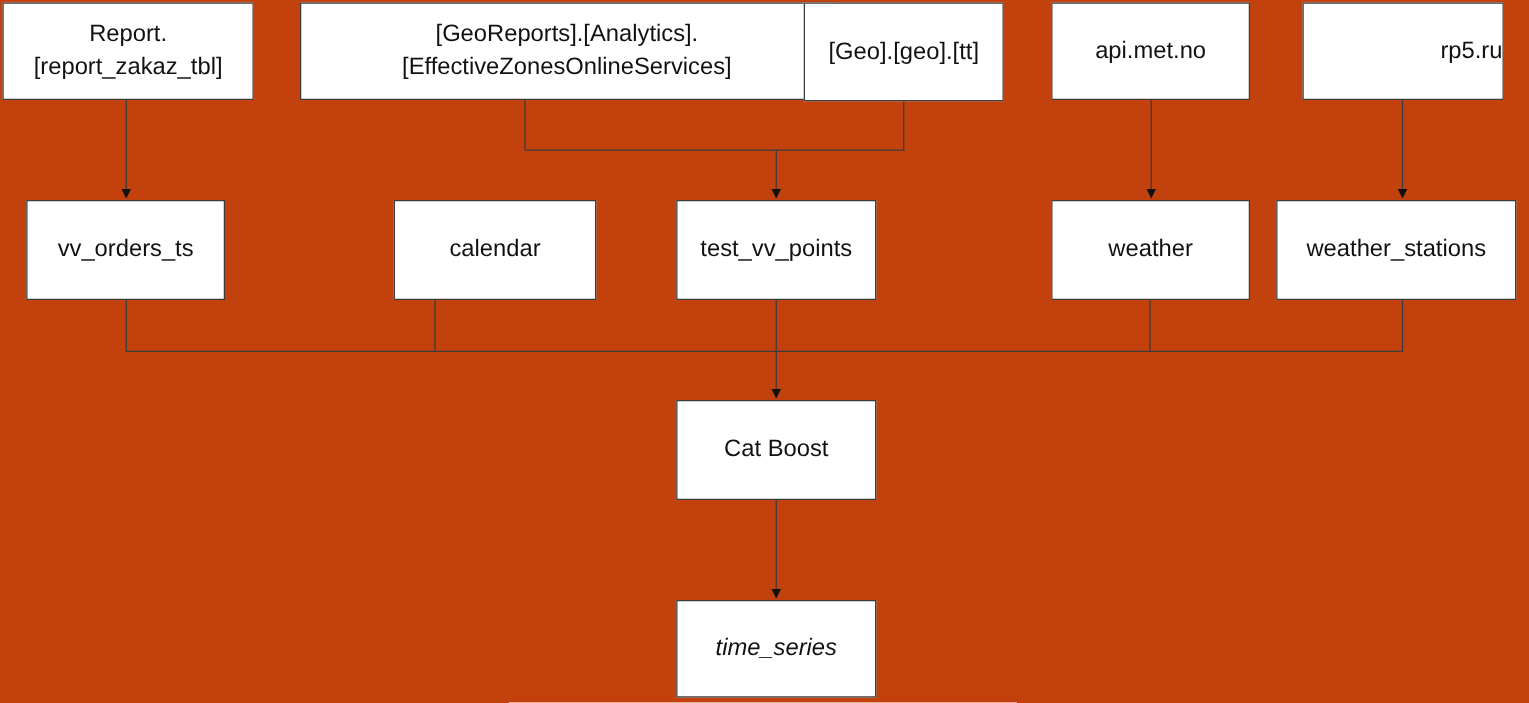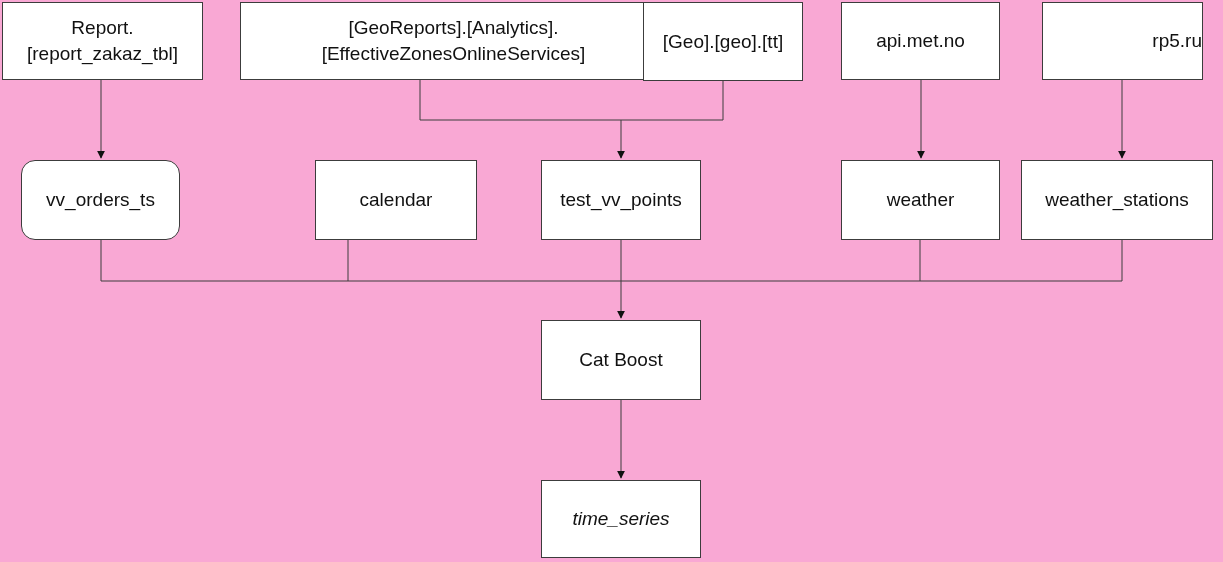--- a/index.html
+++ b/index.html
@@ -4,21 +4,21 @@
 <style>
   html, body {
     margin: 0;
     padding: 0;
     background: #ffffff;
   }
   .canvas {
     position: relative;
     width: 1223px;
     height: 562px;
-    background: #f9a8d4;
+    background: #c2410c;
     font-family: "Liberation Sans", sans-serif;
     overflow: hidden;
   }
   .edges {
     position: absolute;
     left: 0;
     top: 0;
     width: 1223px;
     height: 562px;
   }
@@ -36,21 +36,21 @@
     line-height: 1.35;
     color: #111111;
     white-space: nowrap;
   }
   
   .n-report            { left: 2px;    top: 2px;   width: 201px; height: 78px; }
   .n-geo-reports       { left: 240px;  top: 2px;   width: 427px; height: 78px; }
   .n-geo-tt            { left: 643px;  top: 2px;   width: 160px; height: 79px; }
   .n-api-met-no        { left: 841px;  top: 2px;   width: 159px; height: 78px; }
   .n-rp5-ru            { left: 1042px; top: 2px;   width: 161px; height: 78px; align-items: flex-end; }
-  .n-vv-orders-ts      { left: 21px;   top: 160px; width: 159px; height: 80px; border-radius: 14px; }
+  .n-vv-orders-ts      { left: 21px;   top: 160px; width: 159px; height: 80px; }
   .n-calendar          { left: 267px;  top: 160px; width: 162px; height: 80px; margin-left: 48px; }
   .n-test-vv-points    { left: 541px;  top: 160px; width: 160px; height: 80px; }
   .n-weather           { left: 841px;  top: 160px; width: 159px; height: 80px; }
   .n-weather-stations  { left: 1021px; top: 160px; width: 192px; height: 80px; }
   .n-cat-boost         { left: 541px;  top: 320px; width: 160px; height: 80px; }
   .n-time-series       { left: 541px;  top: 480px; width: 160px; height: 78px; font-style: italic; }
 </style>
 </head>
 <body>
 

